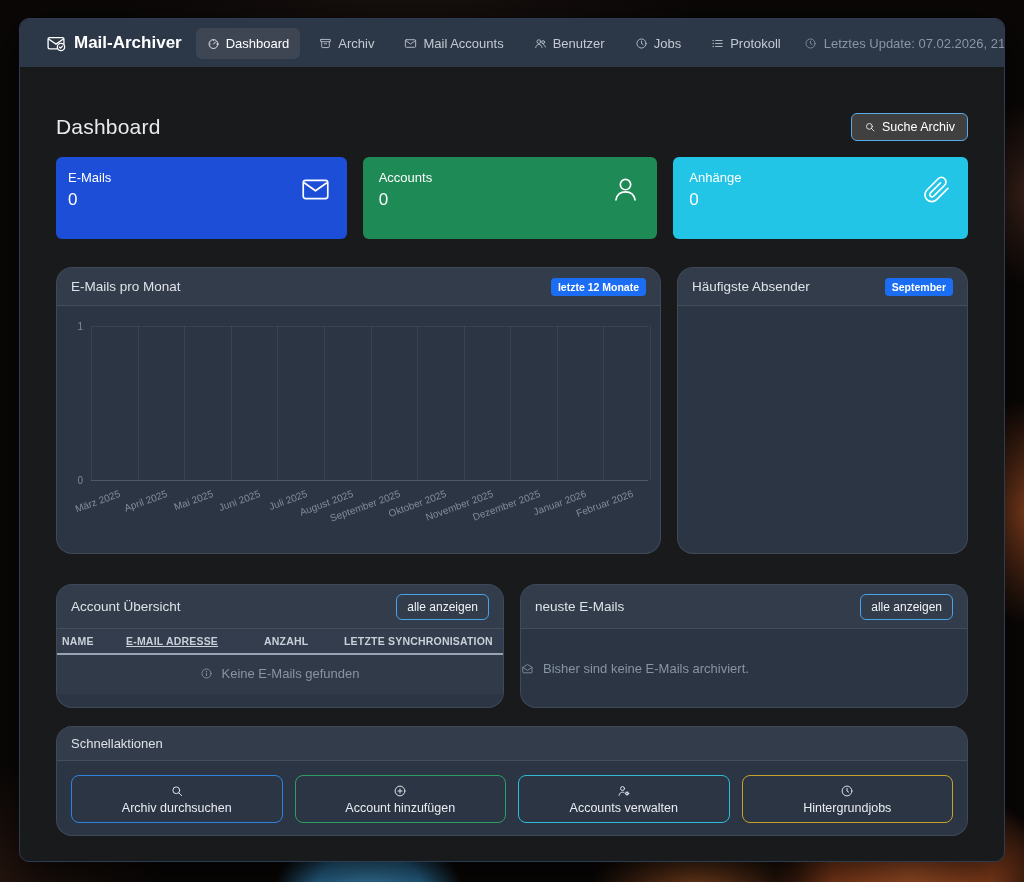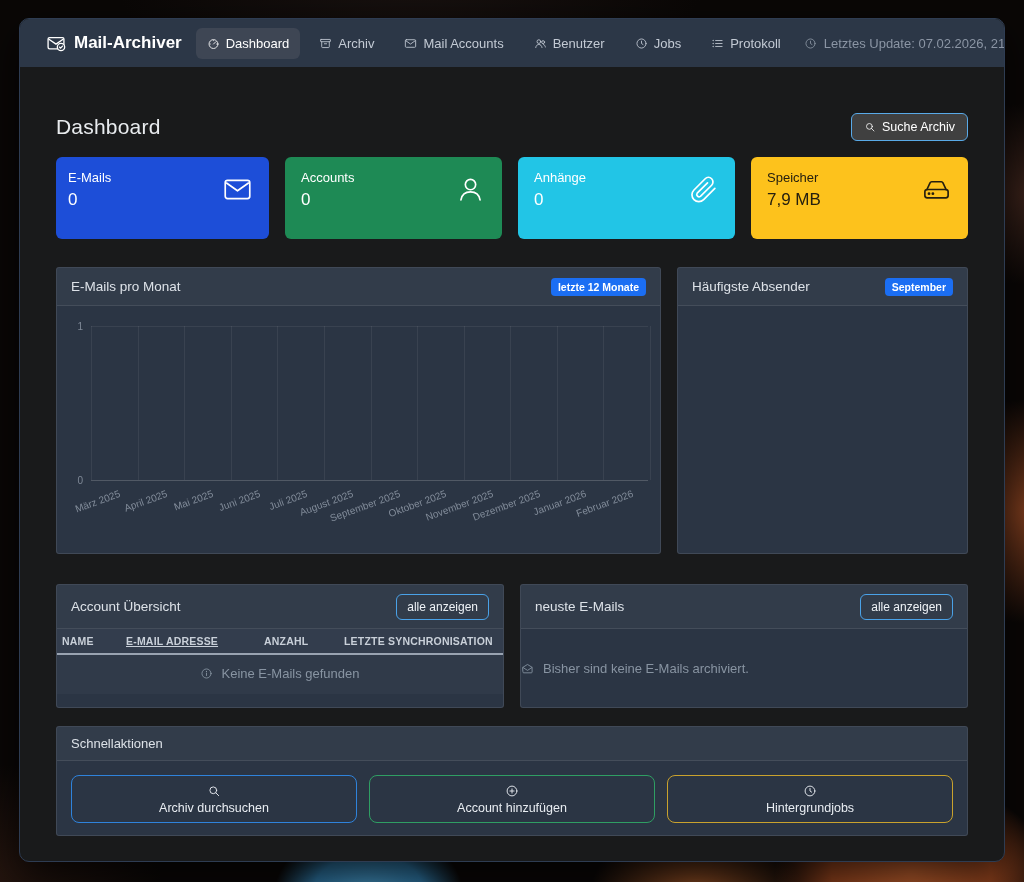--- a/index.html
+++ b/index.html
@@ -38,21 +38,21 @@
   h1{margin:0;font-size:21px;font-weight:500;color:#e8ebee;letter-spacing:.2px;}
   .btn-search{background:#404040;border:1px solid #59aae8;color:#fff;font-size:12.5px;
               padding:6px 12px;border-radius:6px;display:flex;gap:6px;align-items:center;cursor:pointer;}
   
   .stats{display:flex;gap:16px;margin-bottom:28px;}
   .stat{flex:1;height:82px;border-radius:6px;padding:13px 16px;position:relative;box-sizing:border-box;}
   .stat .lbl{font-size:13px;margin-bottom:5px;}
   .stat .val{font-size:17px;}
   .stat .icon{position:absolute;right:16px;top:17px;}
   
-  .panel{background:#2b3544;border:1px solid rgba(255,255,255,.1);border-radius:3px;
+  .panel{background:#2b3544;border:1px solid rgba(255,255,255,.1);border-radius:16px;
          overflow:hidden;box-sizing:border-box;}
   .panel-head{height:38px;box-sizing:border-box;display:flex;align-items:center;justify-content:space-between;
               padding:0 14px;background:rgba(255,255,255,.035);border-bottom:1px solid rgba(255,255,255,.09);
               font-size:13.5px;color:#dde2e8;}
   .badge{background:#1b6ef3;color:#fff;font-size:10.5px;font-weight:700;padding:3px 7px;border-radius:4px;}
   .row2{display:flex;gap:16px;margin-bottom:30px;}
   .chart-panel{width:605px;height:287px;flex:none;}
   .senders-panel{flex:1;height:287px;}
   .chart-body{position:relative;height:248px;}
   .gl-v{position:absolute;width:1px;background:rgba(255,255,255,.065);top:20px;height:154px;}
@@ -210,31 +210,20 @@
               <path d="M4.6 20c.7-4 3.7-6.2 7.4-6.2s6.7 2.2 7.4 6.2"></path>
             </svg>
           </span>
         </div>
         <div class="stat" style="background: rgb(34, 197, 230); color: rgb(255, 255, 255);">
           <div class="lbl">Anhänge</div>
           <div class="val">0</div>
           <span class="icon xl">
             <svg viewBox="0 0 24 24" fill="none" stroke="currentColor" stroke-width="1.6" stroke-linecap="round" stroke-linejoin="round">
               <path d="M20.8 11.2l-8.7 8.7a5.3 5.3 0 01-7.5-7.5l8.7-8.7a3.5 3.5 0 015 5l-8.7 8.6a1.8 1.8 0 01-2.5-2.5l8-8"></path>
-            </svg>
-          </span>
-        </div>
-        <div class="stat" style="background: rgb(253, 194, 28); color: rgb(38, 32, 15);">
-          <div class="lbl">Speicher</div>
-          <div class="val">7,9 MB</div>
-          <span class="icon xl">
-            <svg viewBox="0 0 24 24" fill="none" stroke="currentColor" stroke-width="1.6" stroke-linecap="round" stroke-linejoin="round">
-              <path d="M4.5 12.2L7 6.8A1.4 1.4 0 018.3 6h7.4a1.4 1.4 0 011.3.8l2.5 5.4"></path>
-              <rect x="3" y="12" width="18" height="6.5" rx="1.8"></rect>
-              <path d="M6.2 15.2h.01M9.2 15.2h.01" stroke-width="2.2"></path>
             </svg>
           </span>
         </div>
       </div>
 
     <div class="row2">
       <div class="panel chart-panel">
         <div class="panel-head">
           <span>E-Mails pro Monat</span>
           <span class="badge">letzte 12 Monate</span>
@@ -345,20 +334,31 @@
           </button>
           <button class="qa-btn" style="border-color: rgb(47, 158, 99);">
             <span class="icon">
               <svg viewBox="0 0 24 24" fill="none" stroke="currentColor" stroke-width="1.6" stroke-linecap="round" stroke-linejoin="round">
                 <circle cx="12" cy="12" r="8.4"></circle>
                 <path d="M12 8.4v7.2M8.4 12h7.2"></path>
               </svg>
             </span>
             <span>Account hinzufügen</span>
           </button>
+          <button class="qa-btn" style="border-color: rgb(47, 188, 217);">
+            <span class="icon">
+              <svg viewBox="0 0 24 24" fill="none" stroke="currentColor" stroke-width="1.6" stroke-linecap="round" stroke-linejoin="round">
+                <circle cx="9.5" cy="7.8" r="3.4"></circle>
+                <path d="M3.5 19.5c.6-3.5 3-5.4 6-5.4.9 0 1.8.2 2.5.5"></path>
+                <circle cx="17.2" cy="16.2" r="2.1"></circle>
+                <path d="M17.2 12.9v1.2M17.2 18.3v1.2M13.9 16.2h1.2M19.5 16.2h1.2M14.9 13.9l.9.9M18.6 17.6l.9.9M19.5 13.9l-.9.9M15.8 17.6l-.9.9" stroke-width="1.2"></path>
+              </svg>
+            </span>
+            <span>Accounts verwalten</span>
+          </button>
           <button class="qa-btn" style="border-color: rgb(201, 162, 45);">
             <span class="icon">
               <svg viewBox="0 0 24 24" fill="none" stroke="currentColor" stroke-width="1.6" stroke-linecap="round" stroke-linejoin="round">
                 <circle cx="12" cy="12" r="8.4"></circle>
                 <path d="M12 7.6V12l2.8 1.9"></path>
               </svg>
             </span>
             <span>Hintergrundjobs</span>
           </button>
         </div>

